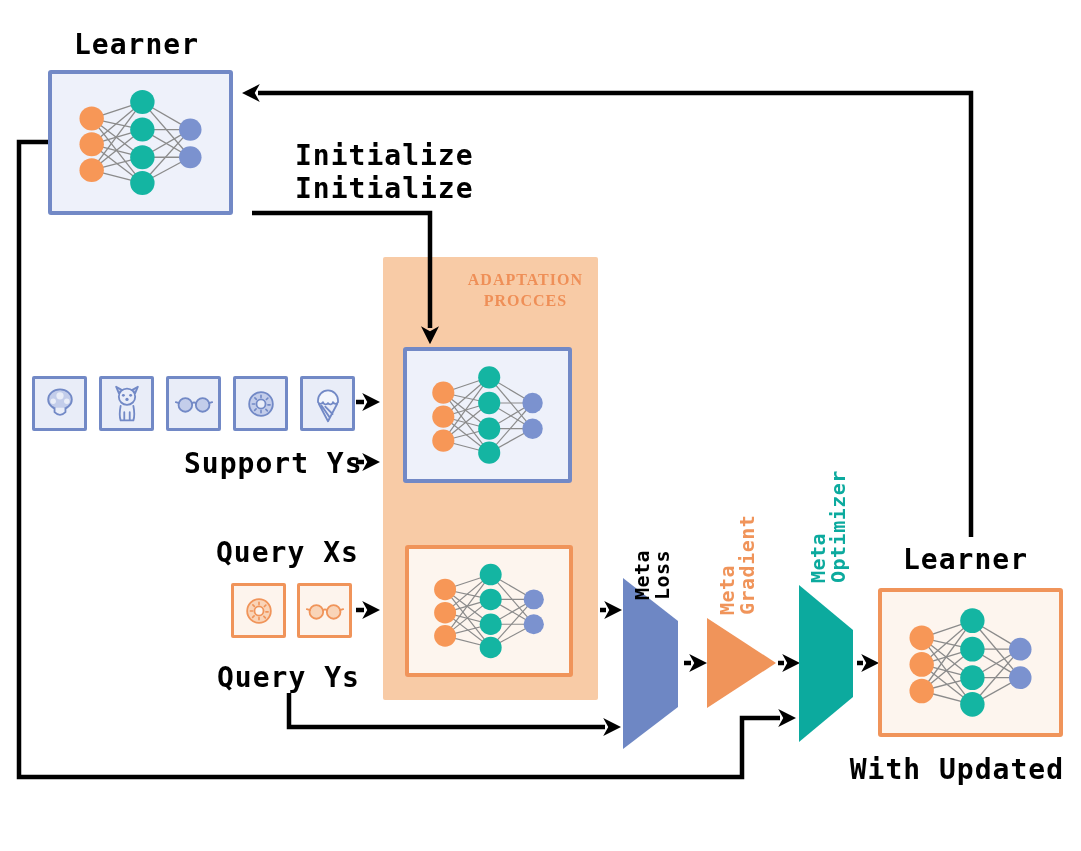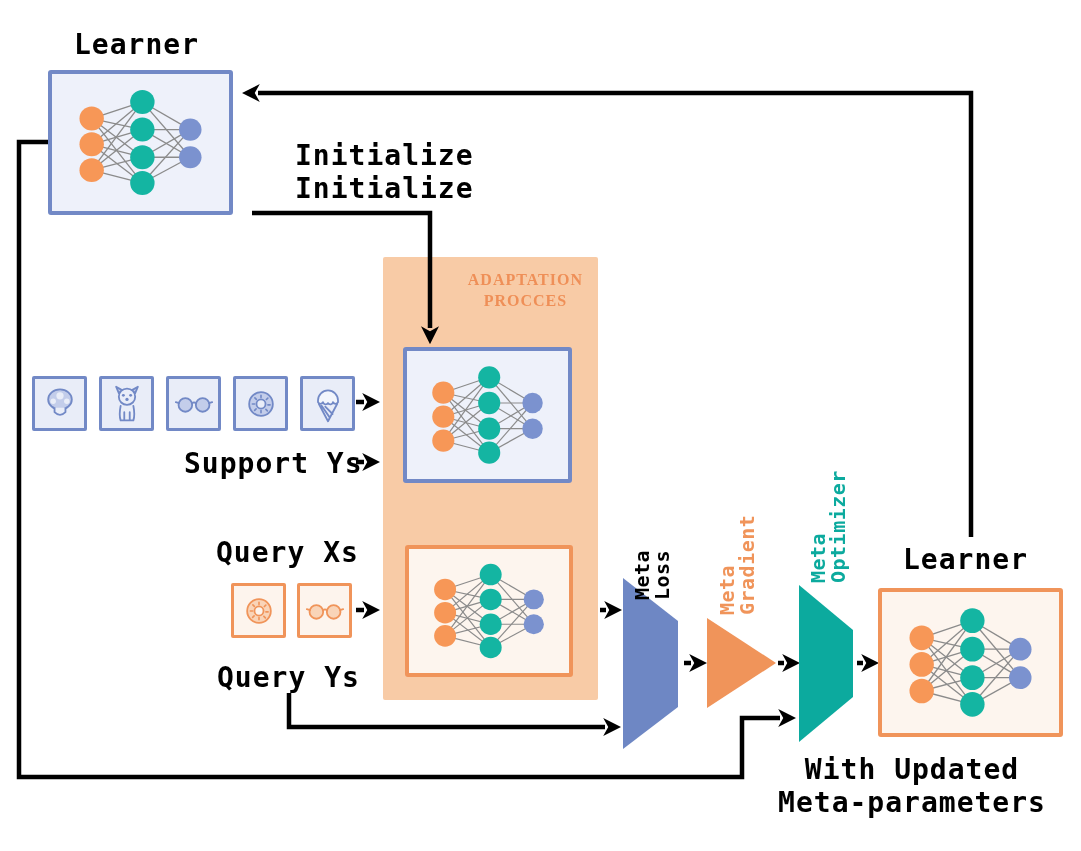--- a/index.html
+++ b/index.html
@@ -14,21 +14,21 @@
   .nn svg{width:100%;height:100%;display:block;}
   
   .adapt{position:absolute;left:383px;top:257px;width:215px;height:443px;
          background:var(--peach);border-radius:2px;}
   .adapt-label{position:absolute;top:12px;right:15px;text-align:center;
                font-family:Liberation Serif, serif;font-weight:bold;
                font-size:16px;line-height:21px;letter-spacing:1px;color:var(--adaptation-text);}
   
   .lbl{position:absolute;font-weight:bold;color:#000;font-size:28px;line-height:33px;
        letter-spacing:1px;white-space:pre;}
-  .caption{text-align:center;}
+  .caption{text-align:right;}
   
   .rot{position:absolute;font-weight:bold;font-size:20px;line-height:20px;
        letter-spacing:0.5px;transform:rotate(-90deg);transform-origin:left bottom;white-space:pre;}
   .rot span{display:block;}
   .rot.black{color:#000;}
   .rot.orange{color:var(--orange);}
   .rot.teal{color:var(--optimizer-teal);}
   
   .icon-box{position:absolute;width:55px;height:55px;box-sizing:border-box;border-radius:2px;
             display:flex;align-items:center;justify-content:center;}
@@ -284,15 +284,15 @@
           <circle cx="38" cy="100" r="13" fill="#f79757"></circle>
           <circle cx="92" cy="26" r="13" fill="#14b5a2"></circle>
           <circle cx="92" cy="56" r="13" fill="#14b5a2"></circle>
           <circle cx="92" cy="86" r="13" fill="#14b5a2"></circle>
           <circle cx="92" cy="114" r="13" fill="#14b5a2"></circle>
           <circle cx="143" cy="56" r="12" fill="#7b92cf"></circle>
           <circle cx="143" cy="86" r="12" fill="#7b92cf"></circle>
         </svg>
       </div>
   </div>
-  <div class="lbl caption abs" style="left:760px;top:753px;width:304px;"><span>With Updated</span><br><span>Meta-parameters</span></div>
+  <div class="lbl caption abs" style="left:760px;top:753px;width:304px;"><span>With Updated</span><br></div>
 
 </div>
 
 </body></html>

